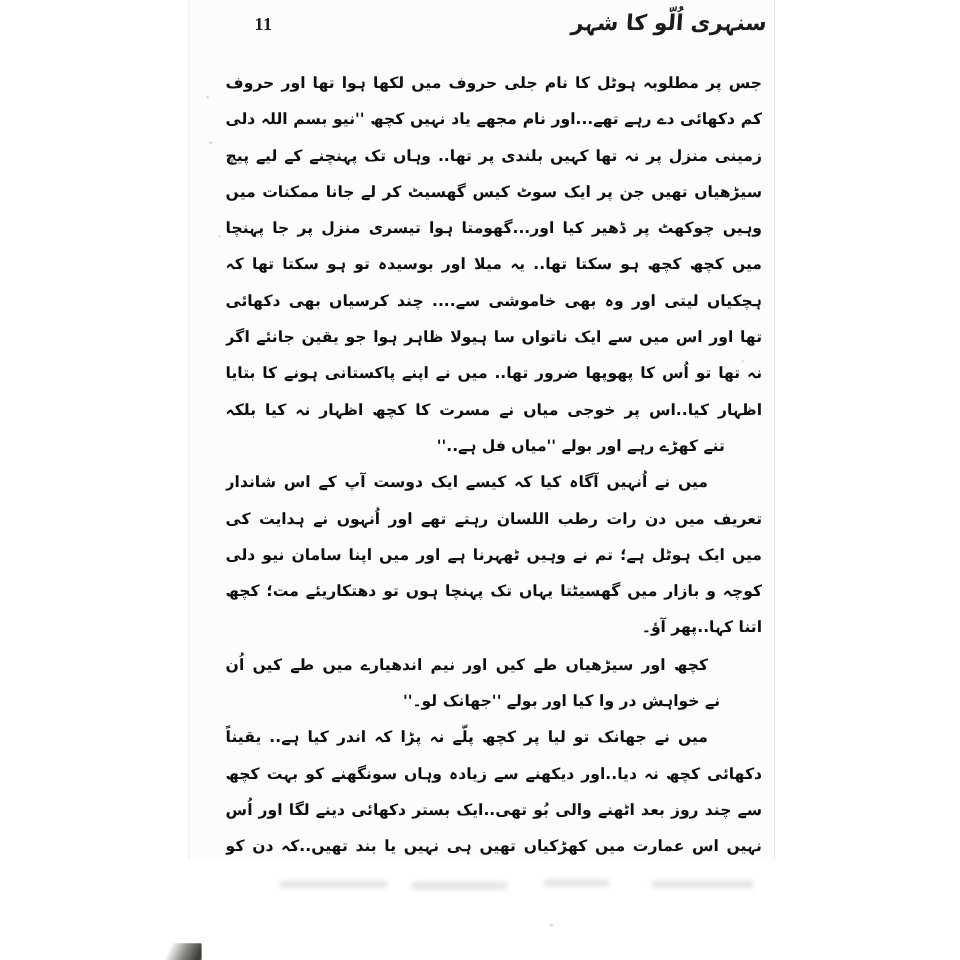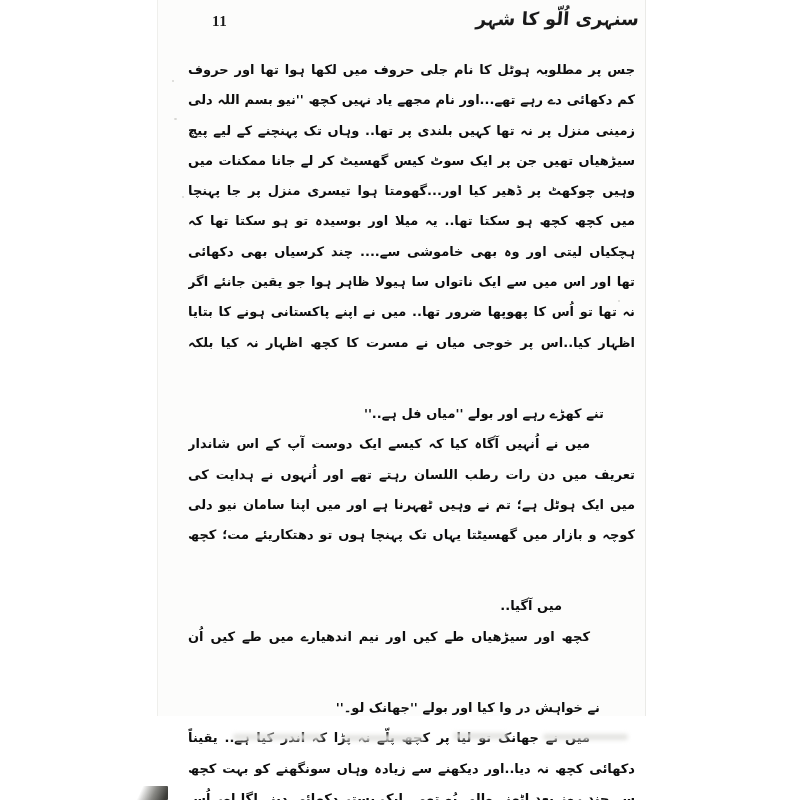--- a/index.html
+++ b/index.html
@@ -36,21 +36,21 @@
   .line{
     height:30.3px;line-height:30.3px;
     text-align:justify;
     text-align-last:justify;
     overflow:hidden;
     white-space:normal;
   }
   
   .indent45{padding-right:45px;}
   
-  .short{text-align:right;text-align-last:right;margin-top:41px;}
+  .short{text-align:right;text-align-last:right;}
   .inset31{padding-right:31px;}
   .inset35{padding-right:35px;}
   .inset73{padding-right:73px;}
   
   .speck{position:absolute;border-radius:50%;background:#d6d6d2;}
   .smudge{position:absolute;background:#e3e3e0;filter:blur(2px);border-radius:3px;}
   .corner-mark{
     position:absolute;left:126px;top:786px;width:42px;height:14px;
     background:linear-gradient(115deg, rgba(0,0,0,0) 35%, #8a8a86 65%, #3c3c38 92%);
     filter:blur(.6px);border-radius:1px;
@@ -73,21 +73,21 @@
     <div class="line">میں کچھ کچھ ہو سکتا تھا.. یہ میلا اور بوسیدہ تو ہو سکتا تھا کہ وہاں ایک عجیب سی مہک تھی آخری</div>
     <div class="line">ہچکیاں لیتی اور وہ بھی خاموشی سے.... چند کرسیاں بھی دکھائی دینے لگیں۔ یہ ریسیپشن ایریا</div>
     <div class="line">تھا اور اس میں سے ایک ناتواں سا ہیولا ظاہر ہوا جو یقین جانئے اگر فسانہ آزاد کا خوجی میاں</div>
     <div class="line">نہ تھا تو اُس کا پھوپھا ضرور تھا.. میں نے اپنے پاکستانی ہونے کا بتایا اور خواہش قیام کا عاجزانہ</div>
     <div class="line">اظہار کیا..اس پر خوجی میاں نے مسرت کا کچھ اظہار نہ کیا بلکہ جہاں ظاہر ہوئے تھے وہیں</div>
     <div class="line short inset31">تنے کھڑے رہے اور بولے ''میاں فل ہے..''</div>
     <div class="line indent45">میں نے اُنہیں آگاہ کیا کہ کیسے ایک دوست آپ کے اس شاندار ہوٹل کی</div>
     <div class="line">تعریف میں دن رات رطب اللسان رہتے تھے اور اُنہوں نے ہدایت کی تھی کہ بس دلی بھر</div>
     <div class="line">میں ایک ہوٹل ہے؛ تم نے وہیں ٹھہرنا ہے اور میں اپنا سامان نیو دلی سے گھسیٹتا پرانی دلی کے</div>
     <div class="line">کوچہ و بازار میں گھسیٹتا یہاں تک پہنچا ہوں تو دھتکاریئے مت؛ کچھ کرم کیجیے..انہوں نے بس</div>
-    <div class="line short inset73">میں آگیا..</div>
+    <div class="line short">اتنا کہا..پھر آؤ۔</div>
     <div class="line indent45">کچھ اور سیڑھیاں طے کیں اور نیم اندھیارے میں طے کیں اُن میں کہیں اُنہوں</div>
     <div class="line short inset35">نے خواہش در وا کیا اور بولے ''جھانک لو۔''</div>
     <div class="line indent45">میں نے جھانک تو لیا پر کچھ پلّے نہ پڑا کہ اندر کیا ہے.. یقیناً کوئی کمرہ وغیرہ تھا..</div>
     <div class="line">دکھائی کچھ نہ دیا..اور دیکھنے سے زیادہ وہاں سونگھنے کو بہت کچھ تھا.. سیلی سی اور گیلے کمبلوں میں</div>
     <div class="line">سے چند روز بعد اٹھنے والی بُو تھی..ایک بستر دکھائی دینے لگا اور اُس پر کچھ گدڑیاں وغیرہ.. پتہ</div>
     <div class="line">نہیں اس عمارت میں کھڑکیاں تھیں ہی نہیں یا بند تھیں..کہ دن کو بھی یہاں شب کی سیاہی کا</div>
   </div>
 
   <div class="speck" style="left:14px;top:80px;width:2px;height:2px;"></div>
   <div class="speck" style="left:16px;top:118px;width:3px;height:2px;"></div>

